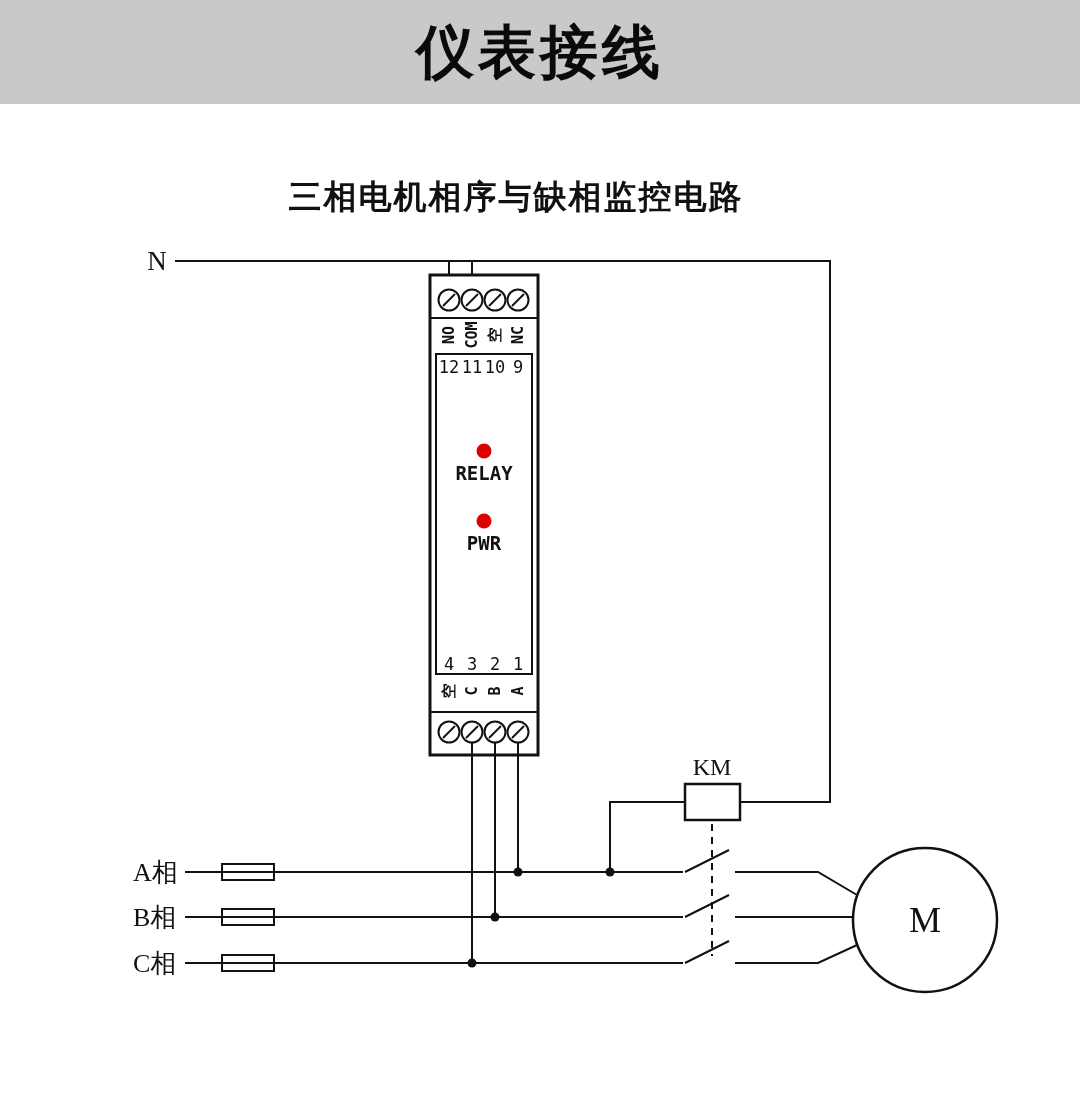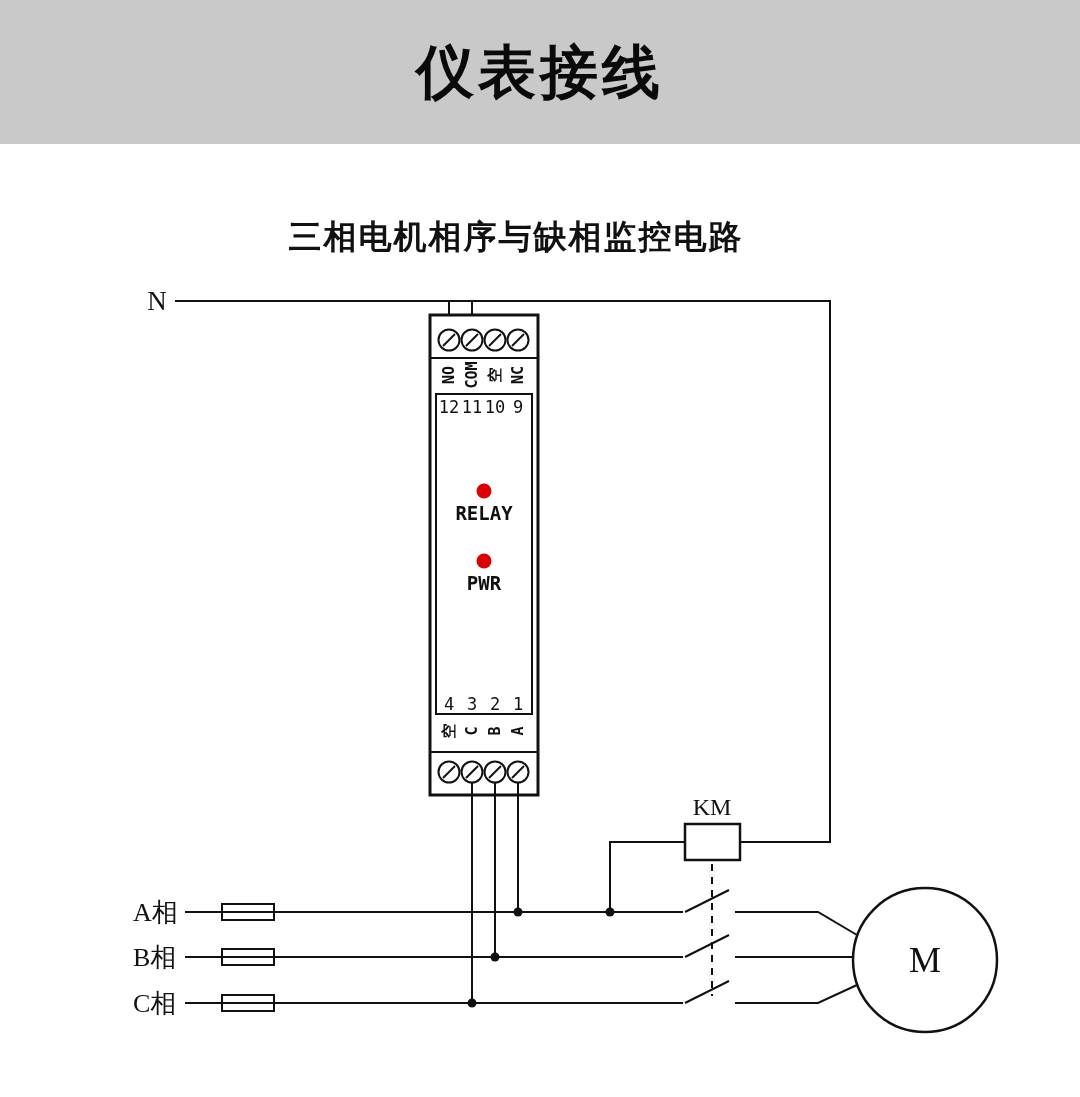--- a/index.html
+++ b/index.html
@@ -2,21 +2,21 @@
 <html><head>
 <meta charset="utf-8">
 <style>
   html, body { margin: 0; padding: 0; background: #ffffff; }
   body {
     width: 1080px; height: 1097px; position: relative;
     font-family: "Liberation Sans", sans-serif;
     overflow: hidden;
   }
   .banner {
-    width: 100%; height: 144px; background: #c9c9c9;
+    width: 100%; height: 104px; background: #c9c9c9;
     display: flex; flex-direction: column; align-items: center; justify-content: center;
   }
   .banner .title {
     margin: 0; font-size: 58px; font-weight: bold; color: #0a0a0a;
     letter-spacing: 4px; line-height: 1;
   }
   .banner .subtitle {
     margin-top: -12px; font-size: 25px; color: #1c1c1c; letter-spacing: 1px;
   }
   svg { display: block; }

